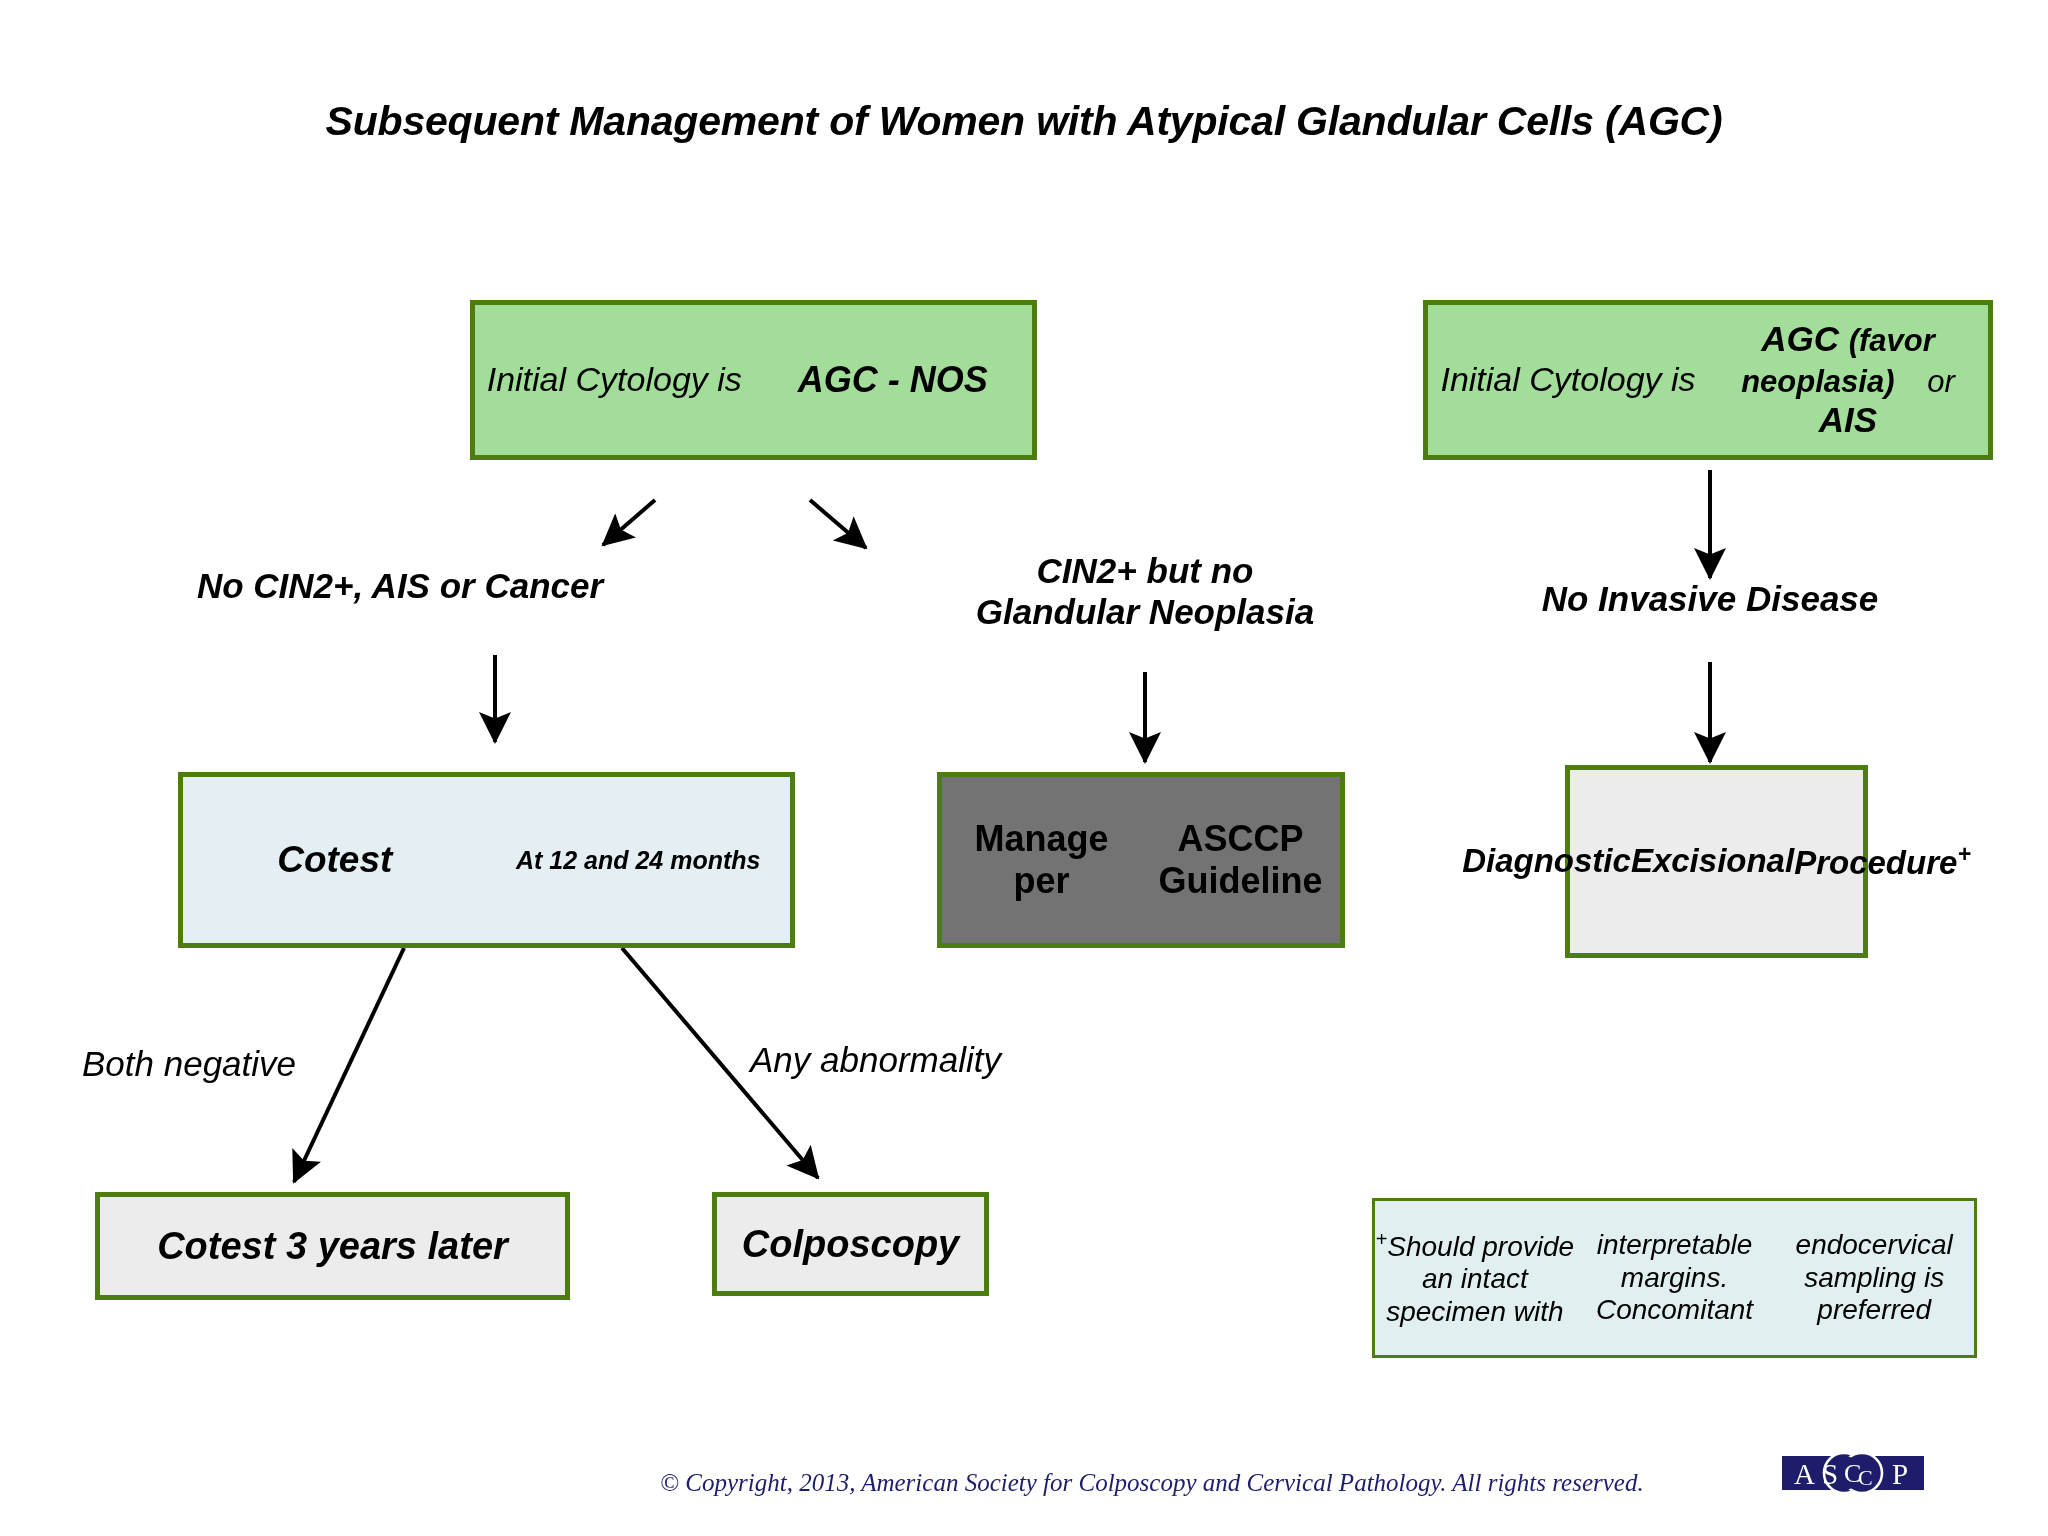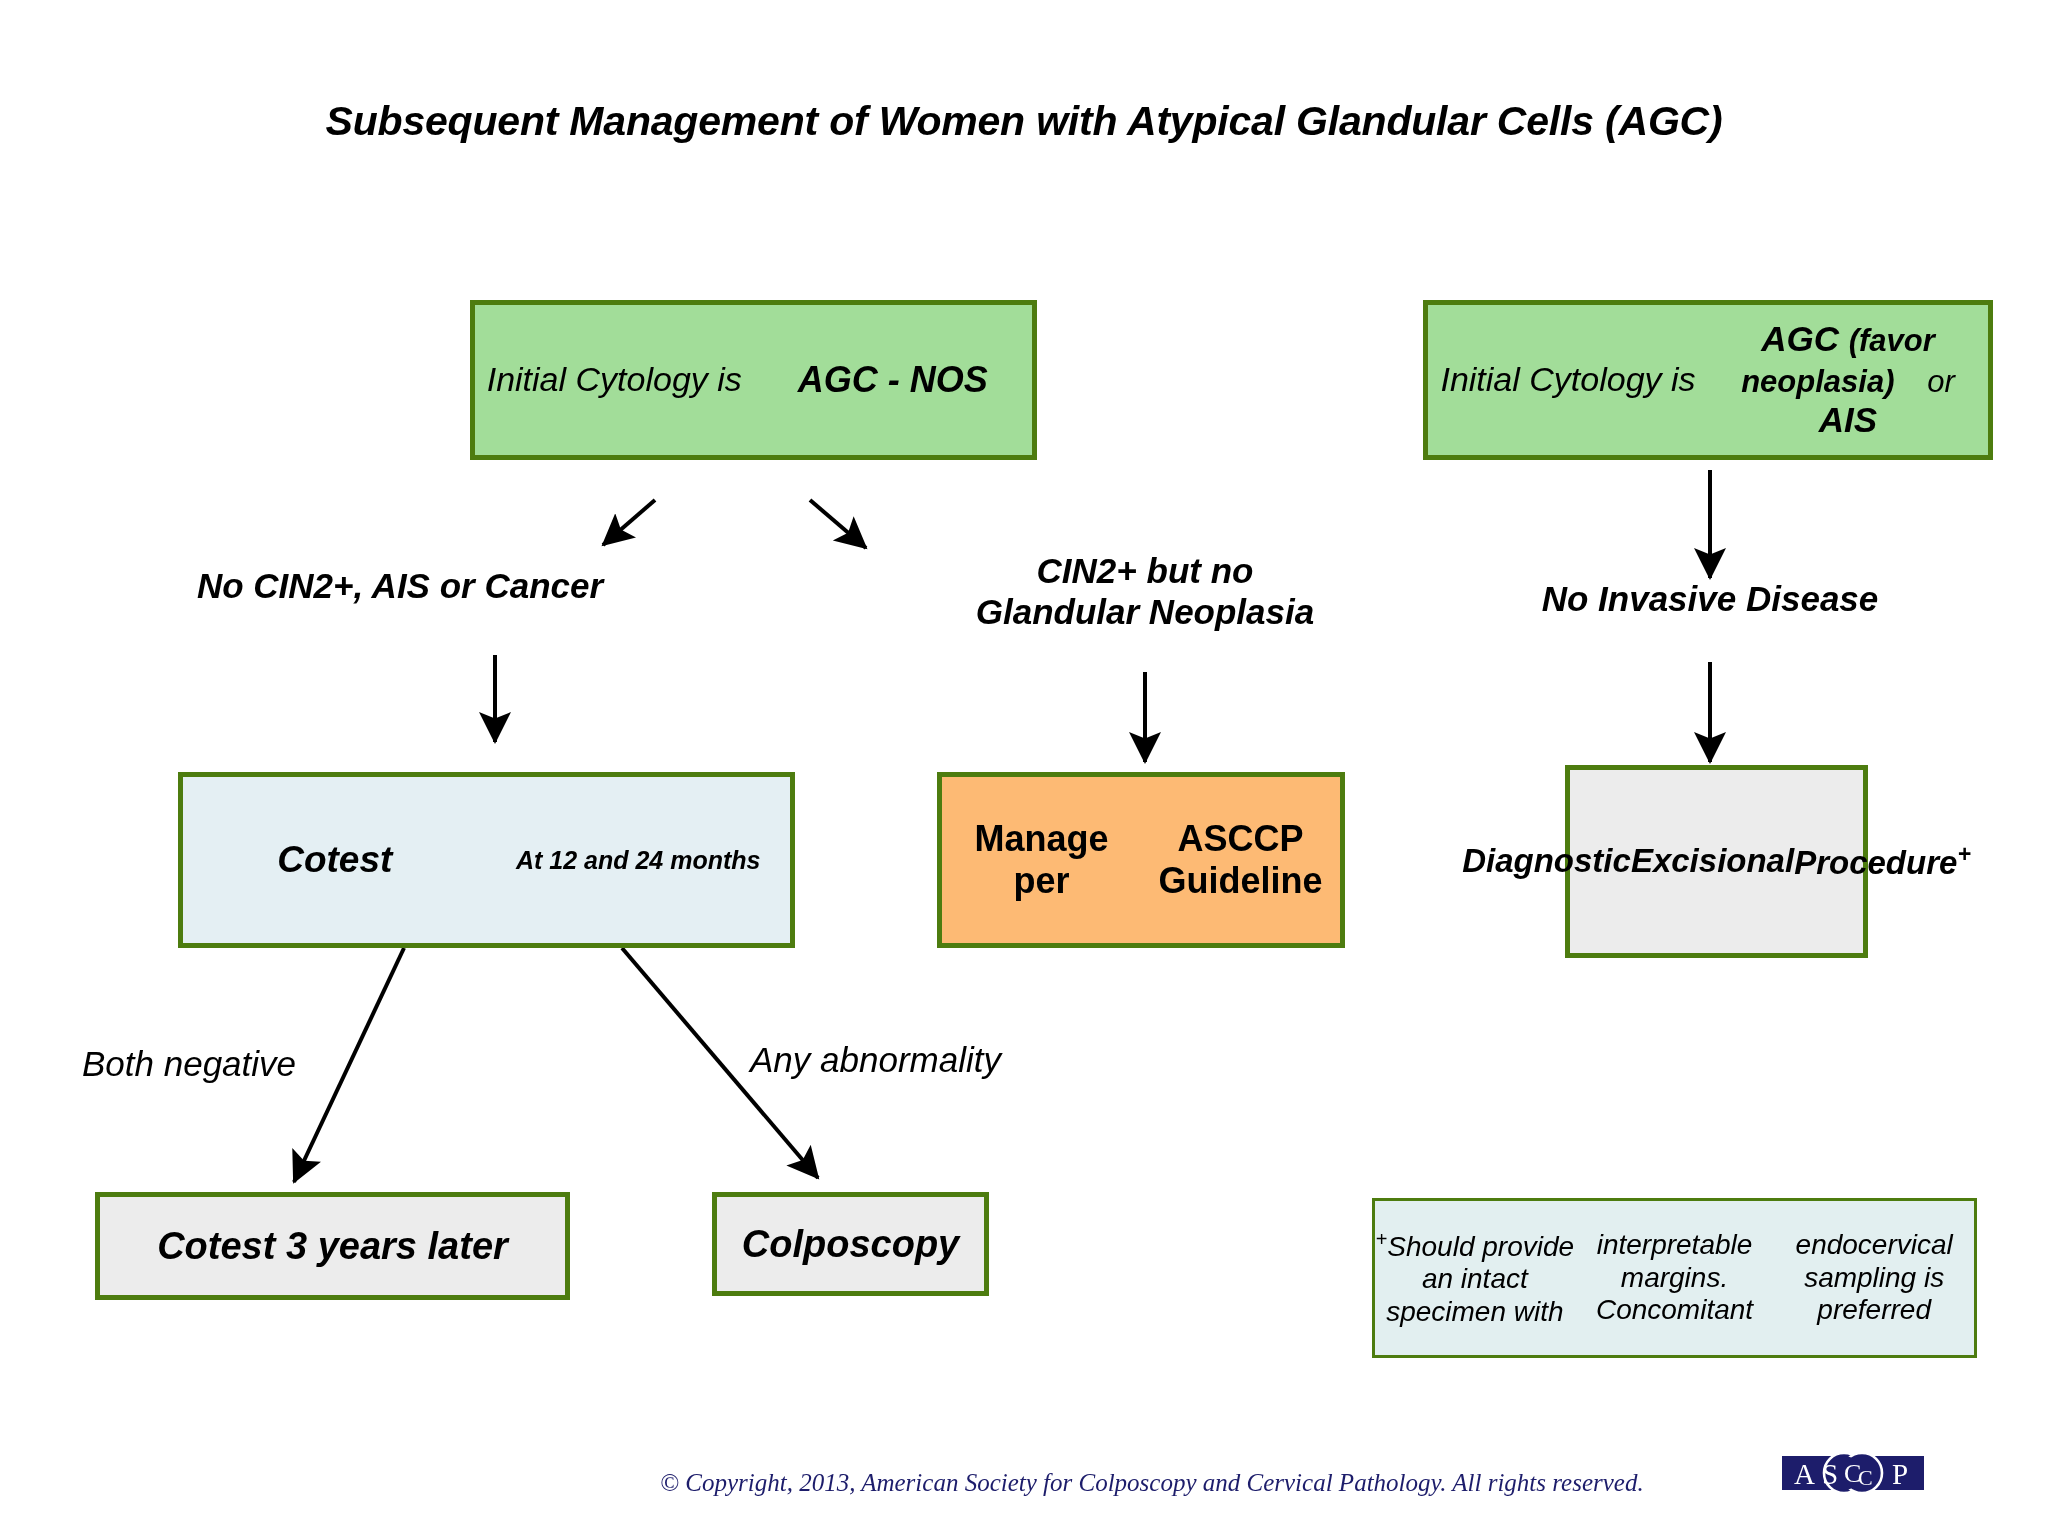--- a/index.html
+++ b/index.html
@@ -42,21 +42,21 @@
     flex-direction: row;
     align-items: center;
     justify-content: center;
     text-align: center;
     line-height: 1.16;
   }
   .node .l1, .node .l2, .node .l3 { display: block; width: 100%; }
 
   .green { background: #a2dd99; }
   .paleblue { background: #e4eff3; }
-  .midblue { background: #fdba74; }
+  .midblue { background: #737373; }
   .gray { background: #ececec; }
   .mint { background: #e2eff0; }
 
   
   .label {
     position: absolute;
     font-weight: bold;
     font-style: italic;
     text-align: center;
     line-height: 1.18;

